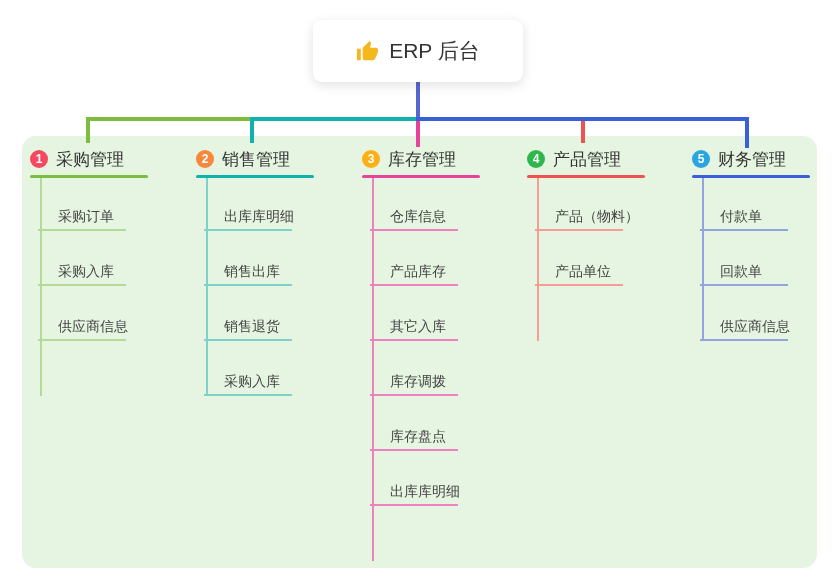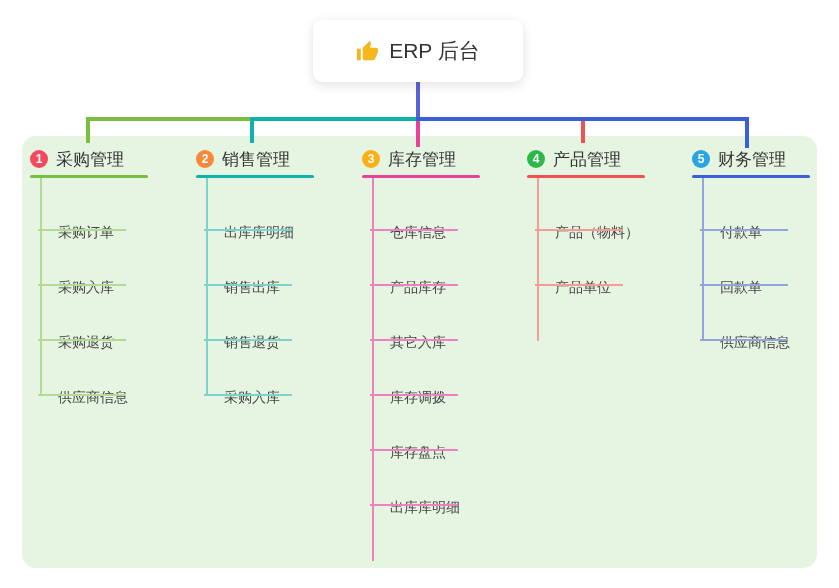--- a/index.html
+++ b/index.html
@@ -31,21 +31,21 @@
     display:inline-flex;align-items:center;justify-content:center;
     color:#fff;font-size:12px;font-weight:bold;line-height:1;
   }
   .blabel{font-size:17px;font-weight:500;color:#333;white-space:nowrap;}
   .bline{height:3px;width:118px;margin-top:3px;border-radius:2px;}
   .kids{position:relative;}
   .ktrunk{position:absolute;left:10px;top:0;width:2px;}
   .kid{position:relative;height:55px;}
   .klabel{
     position:absolute;left:28px;top:29px;font-size:14px;color:#444;
-    line-height:18px;white-space:nowrap;margin-top:16px;
+    line-height:18px;white-space:nowrap;
   }
   .kline{position:absolute;left:8px;top:51px;width:88px;height:2px;}
 </style>
 </head>
 <body>
 
 <div id="canvas">
 
   <div id="panel" style="background: rgb(230, 245, 225);"></div>
 
@@ -75,24 +75,20 @@
       </div>
       <div class="bline" style="background:#7cbd3f"></div>
       <div class="kids">
         <div class="ktrunk" style="background:#b3da96;height:218px"></div>
         <div class="kid">
           <span class="klabel">采购订单</span>
           <div class="kline" style="background:#b3da96"></div>
         </div>
         <div class="kid">
           <span class="klabel">采购入库</span>
-          <div class="kline" style="background:#b3da96"></div>
-        </div>
-        <div class="kid">
-          <span class="klabel">采购退货</span>
           <div class="kline" style="background:#b3da96"></div>
         </div>
         <div class="kid">
           <span class="klabel">供应商信息</span>
           <div class="kline" style="background:#b3da96"></div>
         </div>
       </div>
     </div>
     <div class="branch" style="left: 196px;">
       <div class="bhead">

